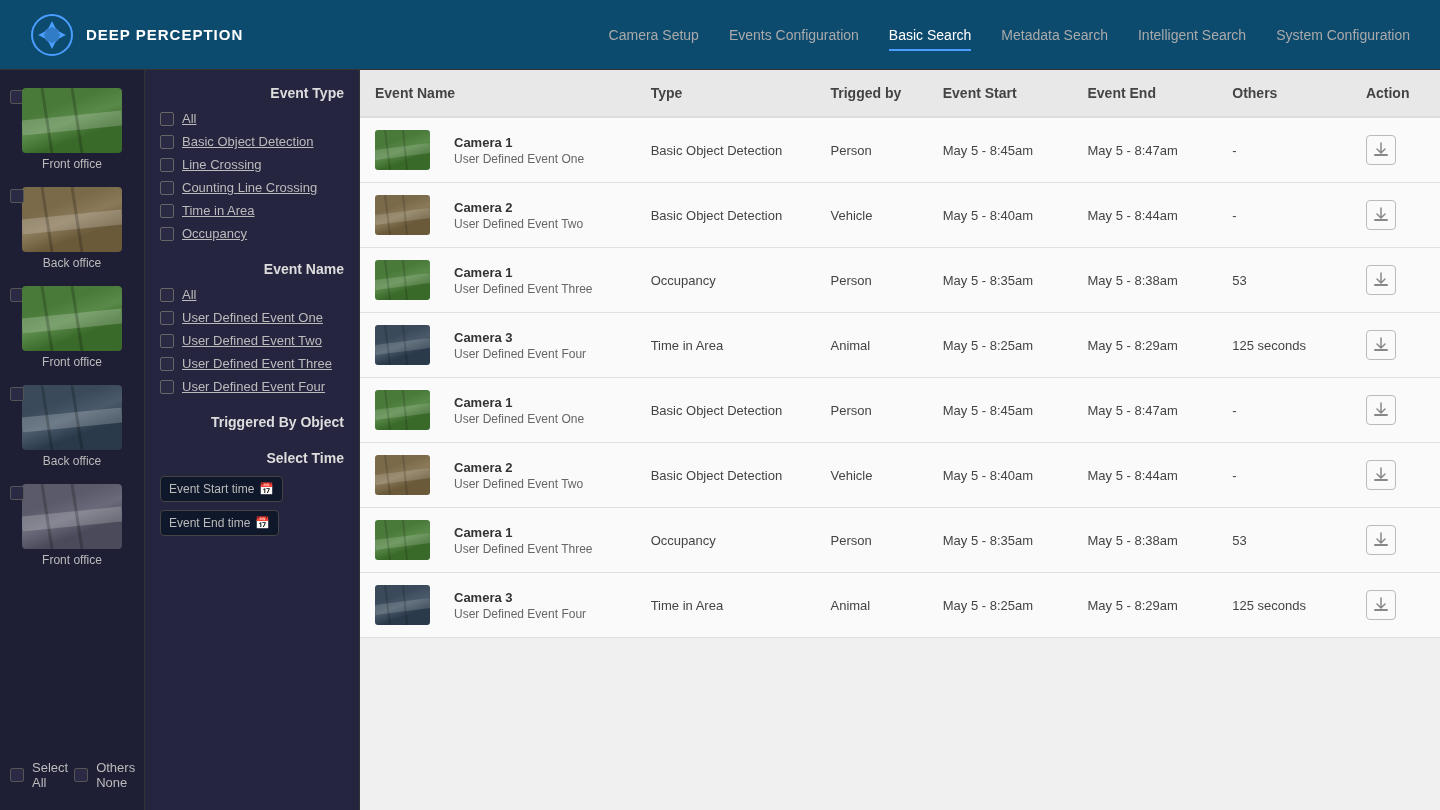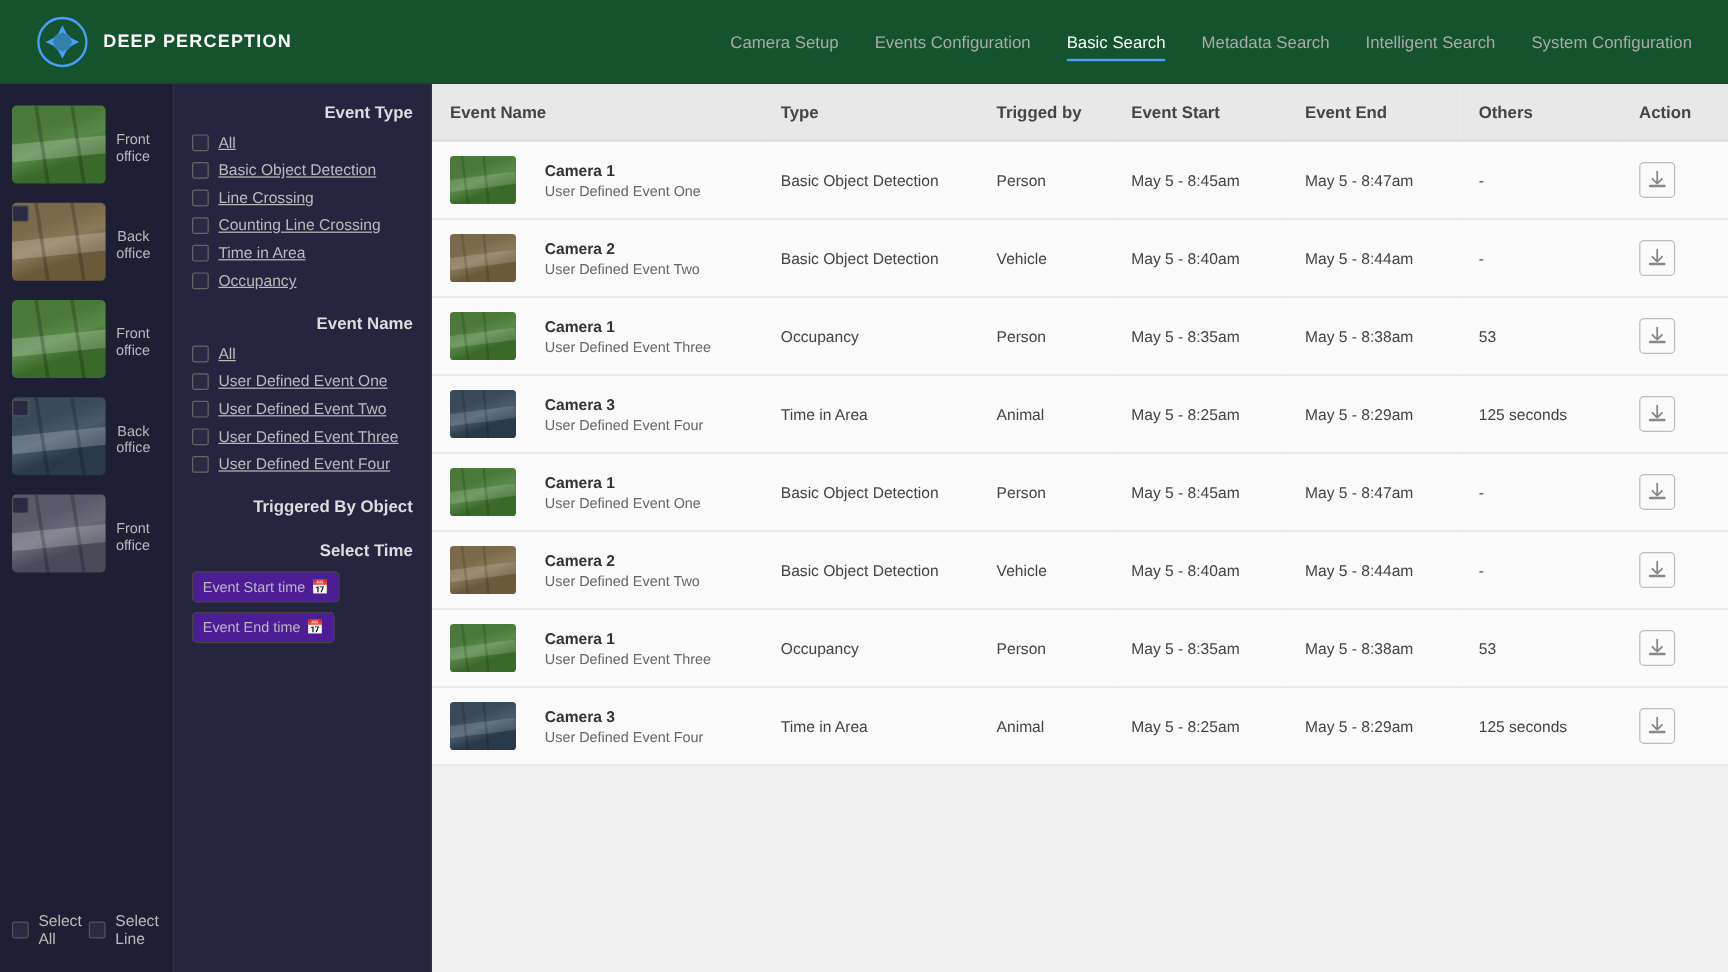--- a/index.html
+++ b/index.html
@@ -1,20 +1,20 @@
 <!DOCTYPE html>
 <html><head>
   <meta charset="utf-8">
   <style>
     * { box-sizing: border-box; margin: 0; padding: 0; }
     body { font-family: -apple-system, BlinkMacSystemFont, 'Segoe UI', sans-serif; background: #1a1a2e; color: #ccc; width: 1440px; height: 810px; overflow: hidden; }
 
     
     .header {
-      background: #14532d;
+      background: #0c4a6e;
       height: 70px;
       display: flex;
       align-items: center;
       padding: 0 30px;
       border-bottom: 1px solid #333;
     }
     .logo {
       display: flex;
       align-items: center;
       gap: 12px;
@@ -59,21 +59,21 @@
       width: 145px;
       background: #1e1e35;
       border-right: 1px solid #333;
       padding: 10px 0;
       overflow-y: auto;
       display: flex;
       flex-direction: column;
     }
     .camera-item {
       display: flex;
-      flex-direction: row;
+      flex-direction: column;
       align-items: center;
       padding: 8px 10px;
       position: relative;
     }
     .camera-checkbox {
       position: absolute;
       top: 10px;
       left: 10px;
       width: 14px;
       height: 14px;
@@ -158,21 +158,21 @@
       color: #bbb;
       text-decoration: underline;
     }
 
     .time-inputs {
       display: flex;
       gap: 8px;
       flex-wrap: wrap;
     }
     .time-input-box {
-      background: #4c1d95;
+      background: #0f172a;
       border: 1px solid #444;
       border-radius: 4px;
       padding: 5px 8px;
       font-size: 12px;
       color: #bbb;
       display: flex;
       align-items: center;
       gap: 5px;
       cursor: pointer;
     }
@@ -361,21 +361,21 @@
   </div>
       </div>
 
     <div class="select-buttons">
       <div class="select-btn">
         <div class="select-btn-checkbox"></div>
         <span>Select All</span>
       </div>
       <div class="select-btn">
         <div class="select-btn-checkbox"></div>
-        <span>Select Line</span>
+        <span>Others None</span>
       </div>
     </div>
   </div>
 
   <div class="filter-panel">
 
     <div class="filter-section">
       <div class="filter-title">Event Type</div>
       <div id="event-type-options">
           <div class="filter-option">

